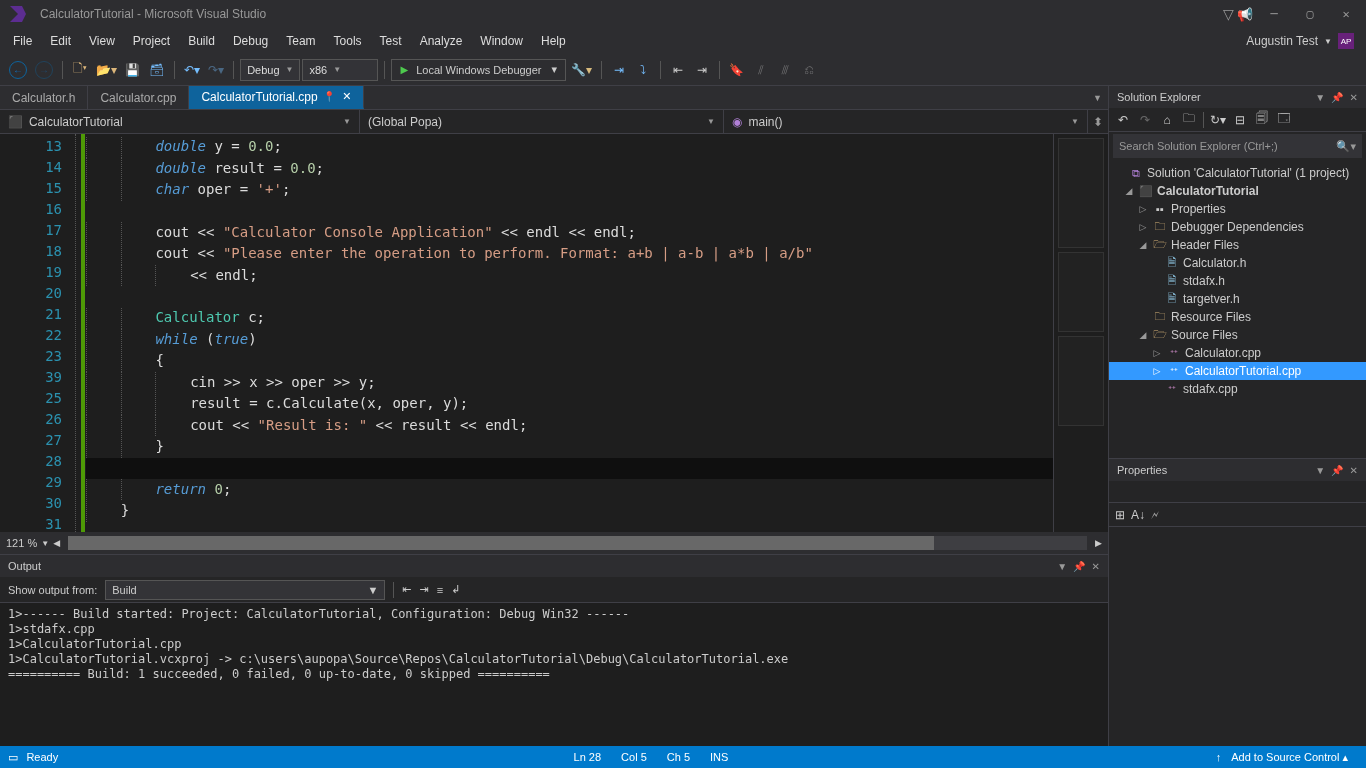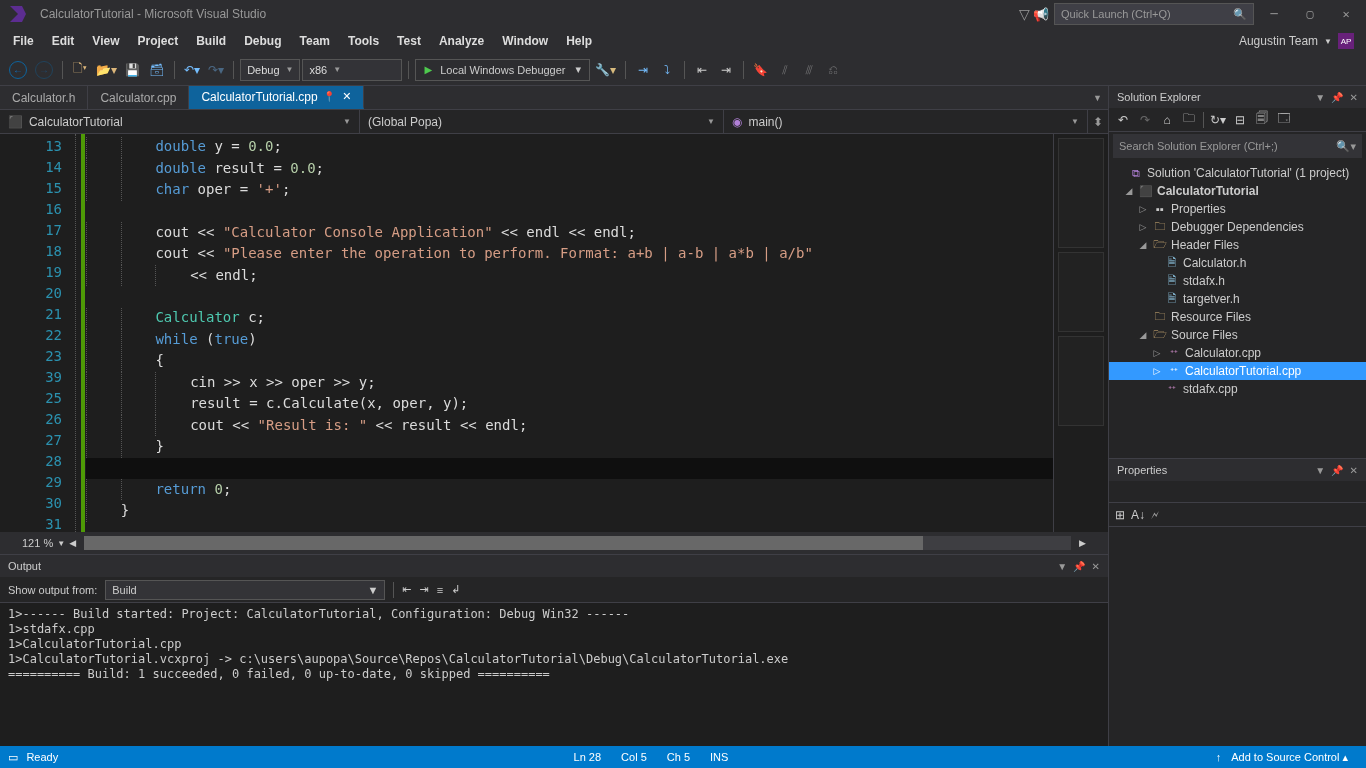--- a/index.html
+++ b/index.html
@@ -4,21 +4,21 @@
 <style>
 * { margin:0; padding:0; box-sizing:border-box; }
 body { font-family:"Segoe UI",Tahoma,sans-serif; font-size:12px; background:#2d2d30; color:#ccc; width:1366px; height:768px; overflow:hidden; position:relative; }
 .title-bar { height:28px; background:#2d2d30; display:flex; align-items:center; padding:0 4px; gap:8px; }
 .title-bar .vs-icon { width:16px; height:16px; background:#5c2d91; clip-path:polygon(0 0,75% 0,100% 50%,75% 100%,0 100%,50% 50%); margin:0 6px; }
 .title-bar .title { color:#999; font-size:12px; }
 .title-bar .right { margin-left:auto; display:flex; align-items:center; gap:4px; }
 .ql { background:#3f3f46; border:1px solid #555; height:22px; width:200px; color:#999; padding:0 6px; font-size:11px; display:flex; align-items:center; justify-content:space-between;}
 .title-bar .sysbtn { width:32px; height:22px; display:flex; align-items:center; justify-content:center; color:#999; font-family:Consolas,monospace;}
 .menu-bar { height:26px; display:flex; align-items:center; padding:0 4px; font-size:12px; }
-.menu-bar .menu-item { padding:4px 9px; cursor:default; color:#ddd;font-weight:bold;}
+.menu-bar .menu-item { padding:4px 9px; cursor:default; color:#ddd;}
 .menu-bar .right { margin-left:auto; display:flex; align-items:center; gap:6px; padding-right:8px;}
 .menu-bar .user-badge { width:16px; height:16px; background:#68217a; color:#fff; font-size:8px; display:flex; align-items:center; justify-content:center; }
 .toolbar { height:32px; background:#2d2d30; border-bottom:1px solid #3f3f46; display:flex; align-items:center; padding:0 6px; gap:2px; }
 .toolbar .tbtn { height:22px; min-width:22px; display:flex; align-items:center; justify-content:center; padding:0 3px; color:#ccc; }
 .toolbar .sep { width:1px; height:18px; background:#555; margin:0 4px; }
 .toolbar .drop { height:22px; background:#333337; border:1px solid #555; padding:0 6px; display:flex; align-items:center; gap:6px; font-size:11px; color:#ddd; }
 .toolbar .drop .arr { font-size:8px; color:#999;}
 .toolbar .play { color:#4ec94e; font-size:10px; margin-right:4px;}
 .toolbar .run { border:1px solid #555; height:22px; display:flex; align-items:center; padding:0 8px; font-size:11px; gap:4px;}
 .nav-arrow-circle { width:18px; height:18px; border:1px solid #0e639c; border-radius:50%; display:flex; align-items:center; justify-content:center; color:#0e70c0; font-size:10px;}
@@ -31,29 +31,29 @@
 .context-row { height:24px; background:#252526; display:flex; align-items:center; border-bottom:1px solid #3f3f46; }
 .context-row .combo { flex:1; padding:0 8px; color:#ccc; font-size:12px; display:flex; align-items:center; gap:6px; border-right:1px solid #3f3f46; height:100%;}
 .context-row .combo.small { flex:0 0 360px;}
 .context-row .arr { margin-left:auto; font-size:8px; color:#999;}
 .editor-area { flex:1; display:flex; background:#1e1e1e; min-height:0; position:relative;}
 .gutter { width:80px; background:#1e1e1e; text-align:right; padding:2px 18px 0 0; color:#2b91af; font-family:Consolas,monospace; font-size:14px; line-height:21px; position:relative;}
 .gutter .collapse-line { position:absolute; right:4px; top:0; bottom:0; border-right:1px dotted #555;}
 .changebar { width:6px; background:#1e1e1e; }
 .changebar .bar { width:4px; margin-left:1px; background:#4e9a06; height:100%; }
 .code { flex:1; font-family:Consolas,monospace; font-size:14px; line-height:21px; white-space:pre; color:#dcdcdc; padding-top:2px; overflow:hidden;}
-.code .kw { color:#569cd6; }
+.code .kw { color:#569cd6;font-style:italic; }
 .code .str { color:#d69d85; }
 .code .num { color:#b5cea8; }
 .code .type { color:#4ec9b0; }
 .code .guide { border-left:1px dotted #555; display:inline-block; height:21px; vertical-align:middle;}
 .code .hl-line { background:#0f0f0f; display:block; width:100%;}
 .minimap { width:55px; background:#1e1e1e; border-left:1px solid #3f3f46;}
 .minimap .mm { margin:4px; height:110px; background:linear-gradient(#222,#222); border:1px solid #333;}
-.zoom-row { height:22px; background:#2d2d30; display:flex; align-items:center; padding:0 22px; font-size:11px; color:#ccc;}
+.zoom-row { height:22px; background:#2d2d30; display:flex; align-items:center; padding:0 6px; font-size:11px; color:#ccc;}
 .zoom-row .scrollbar { flex:1; height:14px; background:#3e3e42; margin:0 8px; position:relative;}
 .zoom-row .scrollbar .thumb { position:absolute; left:0; top:0; bottom:0; width:85%; background:#686868;}
 .output-panel { height:192px; border-top:1px solid #3f3f46; display:flex; flex-direction:column; background:#252526;}
 .panel-title { height:22px; background:#2d2d30; display:flex; align-items:center; padding:0 8px; font-size:11px; color:#ccc;}
 .panel-title .pin { margin-left:auto; display:flex; gap:6px; color:#999; font-size:10px;}
 .output-tool { height:26px; display:flex; align-items:center; padding:0 8px; gap:8px; font-size:11px; color:#ccc; border-bottom:1px solid #3f3f46;}
 .output-tool .combo { background:#333337; border:1px solid #555; height:20px; width:280px; padding:0 6px; display:flex; align-items:center;}
 .output-body { flex:1; font-family:Consolas,monospace; font-size:12px; line-height:15px; color:#ccc; padding:4px 8px; white-space:pre; overflow:hidden; background:#1e1e1e;}
 .right-col { width:258px; border-left:1px solid #3f3f46; display:flex; flex-direction:column; background:#252526;}
 .pane-header { height:22px; background:#2d2d30; display:flex; align-items:center; padding:0 8px; font-size:11px; color:#ccc;}
@@ -79,24 +79,20 @@
 </style>
 </head>
 <body>
 
 <div class="title-bar">
   <div class="vs-icon"></div>
   <div class="title">CalculatorTutorial - Microsoft Visual Studio</div>
   <div class="right">
     <span style="color:#999;font-size:14px;">▽</span>
     <span style="color:#999;font-size:13px;">📢</span>
-    <div class="ql">
-      <span>Quick Launch (Ctrl+Q)</span>
-      <span>🔍</span>
-    </div>
     <div class="sysbtn">─</div>
     <div class="sysbtn">▢</div>
     <div class="sysbtn">✕</div>
   </div>
 </div>
 
 <div class="menu-bar">
   <div id="menus" style="display:flex;">
       <div class="menu-item">File</div>
       <div class="menu-item">Edit</div>
@@ -105,21 +101,21 @@
       <div class="menu-item">Build</div>
       <div class="menu-item">Debug</div>
       <div class="menu-item">Team</div>
       <div class="menu-item">Tools</div>
       <div class="menu-item">Test</div>
       <div class="menu-item">Analyze</div>
       <div class="menu-item">Window</div>
       <div class="menu-item">Help</div>
     </div>
   <div class="right">
-    <span>Augustin Team</span>
+    <span>Augustin Test</span>
     <span style="font-size:8px;">▼</span>
     <div class="user-badge">AP</div>
   </div>
 </div>
 
 <div class="toolbar">
   <div class="tbtn">
       <div class="nav-arrow-circle">←</div>
     </div>
   <div class="tbtn">
@@ -131,21 +127,21 @@
   <div class="tbtn" style="color:#75beff;">💾</div>
   <div class="tbtn" style="color:#75beff;">🗃</div>
   <div class="sep"></div>
   <div class="tbtn" style="color:#75beff;">↶▾</div>
   <div class="tbtn" style="color:#75beff;opacity:.4;">↷▾</div>
   <div class="sep"></div>
   <div class="drop">
       <span>Debug</span>
       <span class="arr">▼</span>
     </div>
-  <div class="drop" style="width:100px;">
+  <div class="drop" style="width:76px;">
       <span>x86</span>
       <span class="arr">▼</span>
     </div>
   <div class="sep"></div>
   <div class="run">
       <span class="play">▶</span>
       <span>Local Windows Debugger</span>
       <span class="arr" style="margin-left:6px;">▾</span>
     </div>
   <div class="tbtn" style="color:#d7ba7d;">🔧▾</div>

